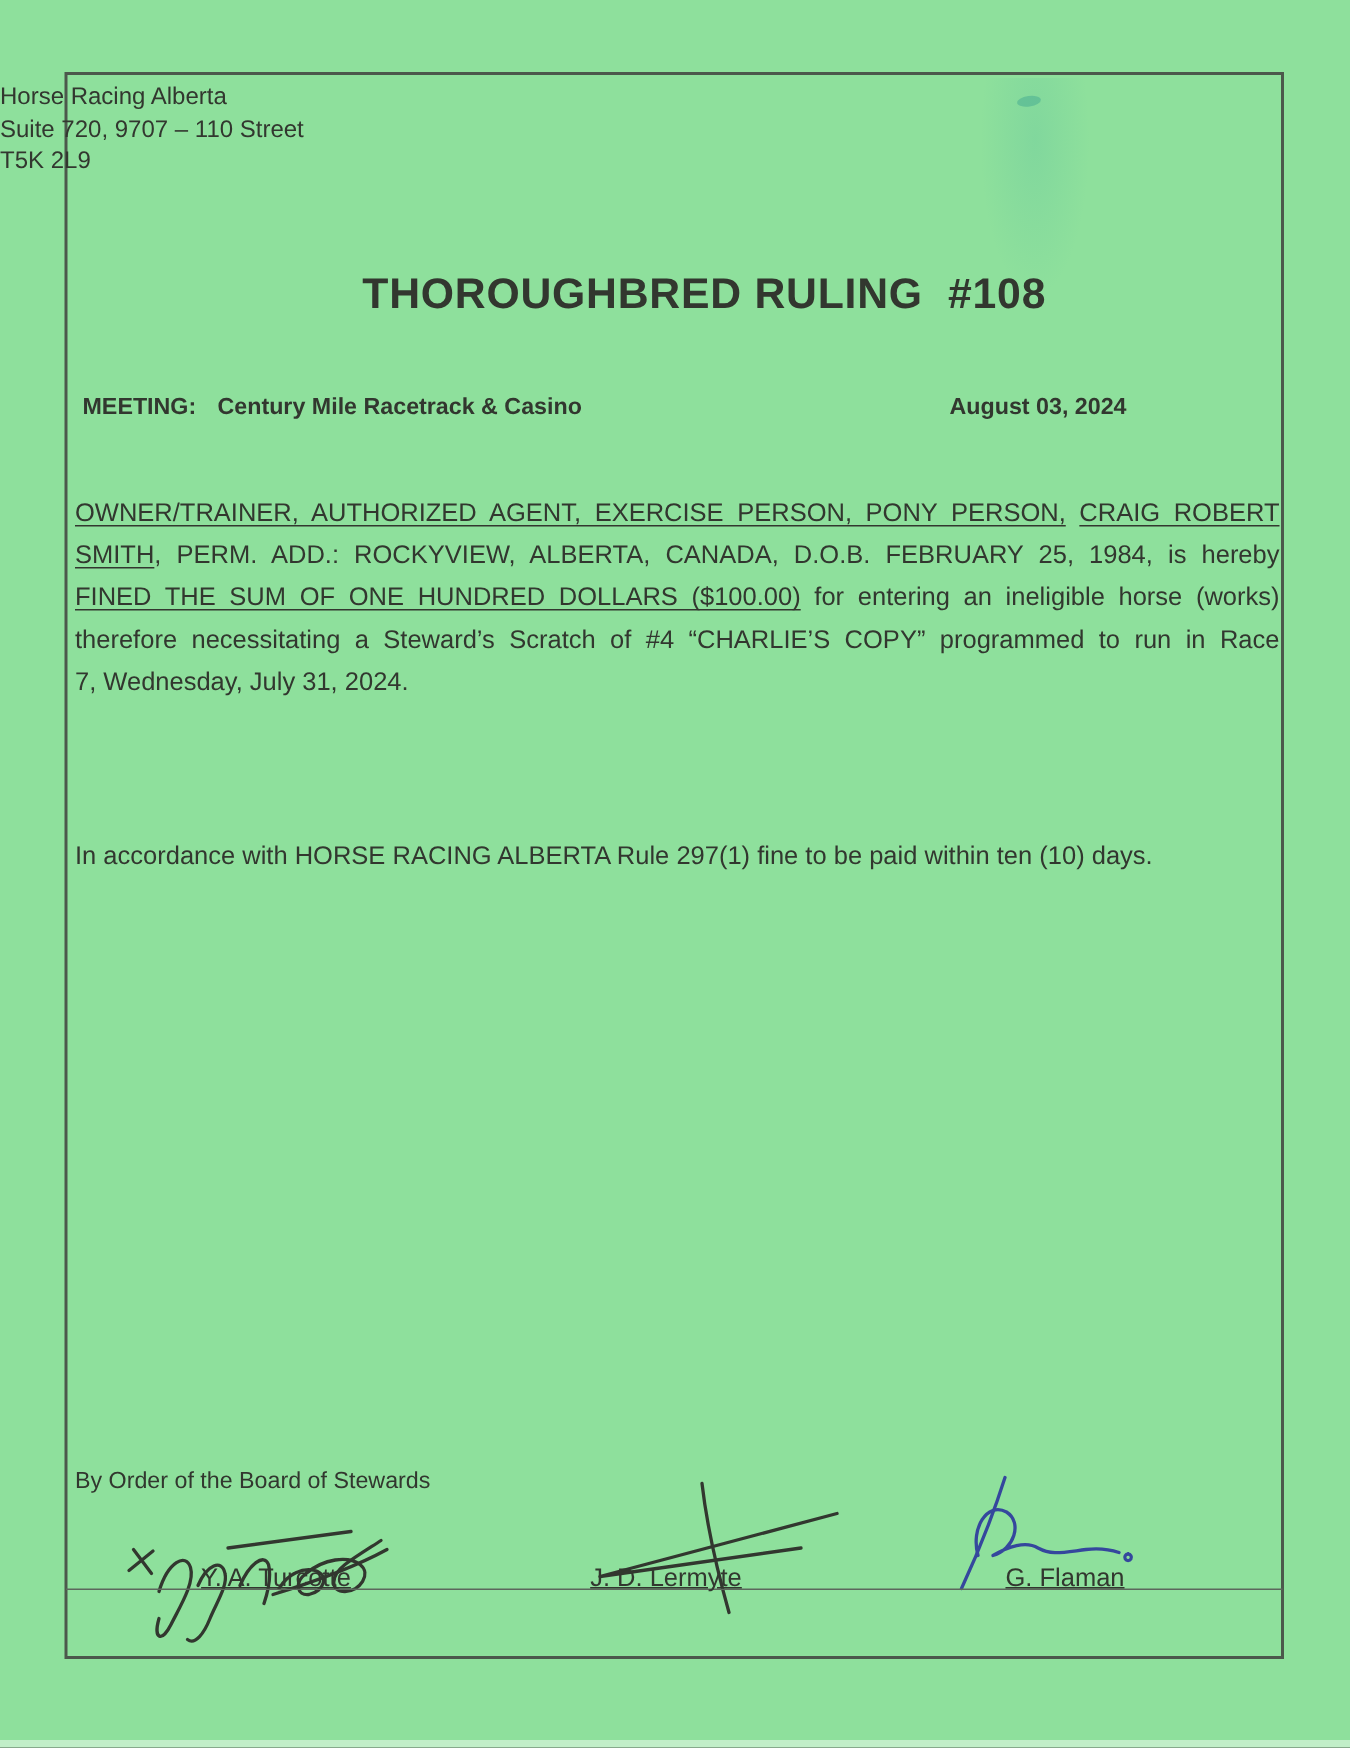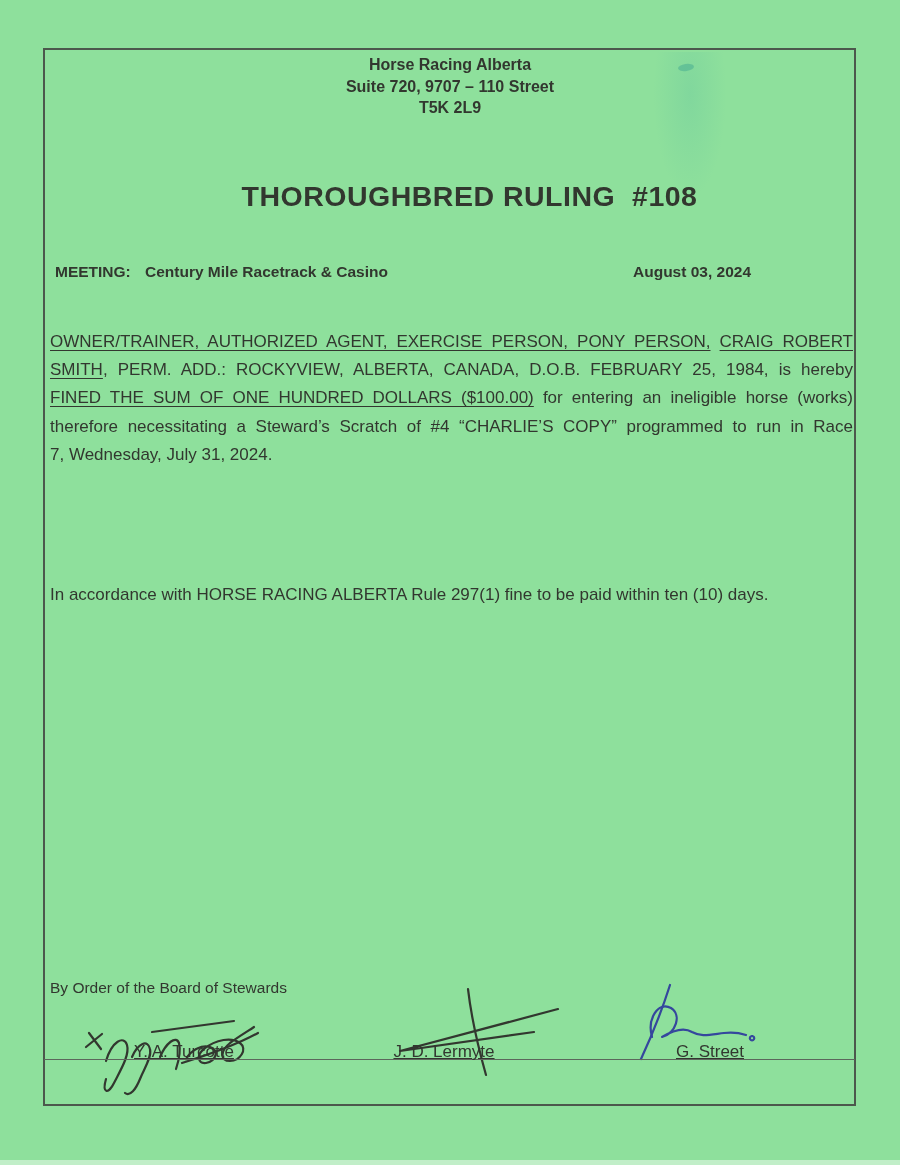--- a/index.html
+++ b/index.html
@@ -6,31 +6,31 @@
   .page{
     position:relative;width:900px;height:1165px;overflow:hidden;
     background:var(--paper-color,#8ee09c);
     color:var(--ink-color,#32372f);
     font-family:"Liberation Sans",sans-serif;
   }
   .frame{
     position:absolute;left:43px;top:48px;width:813px;height:1058px;
     border:2px solid var(--border-color,#4c584c);box-sizing:border-box;
   }
-  .hdr{position:absolute;left:0;right:0;top:54px;text-align:center;
-    font-weight:bold;font-size:16px;line-height:21.5px;}
+  .hdr{position:absolute;left:0;right:0;top:54px;
+    font-weight:normal;font-size:16px;line-height:21.5px;}
   .title{position:absolute;left:0;right:0;top:180px;text-align:center;
     font-weight:bold;font-size:28.5px;white-space:pre;letter-spacing:.5px;margin-left:39px;}
   .meet{position:absolute;top:263px;font-weight:bold;font-size:15.5px;
     text-underline-offset:2px;}
   .meet-label{left:55px}
   .meet-venue{left:145px}
   .meet-date{left:633px}
   .para{position:absolute;left:50px;width:803px;font-size:17px;line-height:28.2px;}
-  .para-1{top:328px}.para-2{top:478px}.para-3{top:581px}
+  .para-1{top:328px}.para-2{top:478px}.para-3{top:557px}
   .tline{text-align:left;}
   .tline.just{text-align:justify;text-align-last:justify;}
   .u{text-decoration:underline;text-underline-offset:2.5px;}
   .order{position:absolute;left:50px;top:979px;font-size:15.5px;}
   .sigline{position:absolute;left:44px;top:1059px;width:811px;height:0;
     border-top:1.5px solid var(--line-color,#5c675c);}
   .signame{position:absolute;top:1042px;width:160px;text-align:center;font-size:17px;text-decoration:underline;}
   .signame-0{left:104px}.signame-1{left:364px}.signame-2{left:630px}
   .sigsvg{position:absolute;left:40px;top:975px;}
   .sigsvg path{fill:none;stroke-width:2.2;stroke-linecap:round;stroke-linejoin:round;}
@@ -92,17 +92,17 @@
       <path d="M630,10 C623,32 614,56 601,84" stroke="#35479d"></path>
       <path d="M612,62 C607,44 618,26 631,33 C642,40 636,58 622,62 C632,56 644,52 652,57 C661,62 668,60 684,58 C692,57 700,58 706,60" stroke="#35479d"></path>
       <path d="M712,61 a2.2,2.2 0 1 0 0.1,0" stroke="#35479d"></path>
     </g>
   </svg>
 
   <div class="sigline"></div>
 
   <div class="signame signame-0">Y. A. Turcotte</div>
   <div class="signame signame-1">J. D. Lermyte</div>
-  <div class="signame signame-2">G. Street</div>
+  <div class="signame signame-2">G. Flaman</div>
 
   <div class="edge"></div>
 
 </div>
 
 </body></html>

